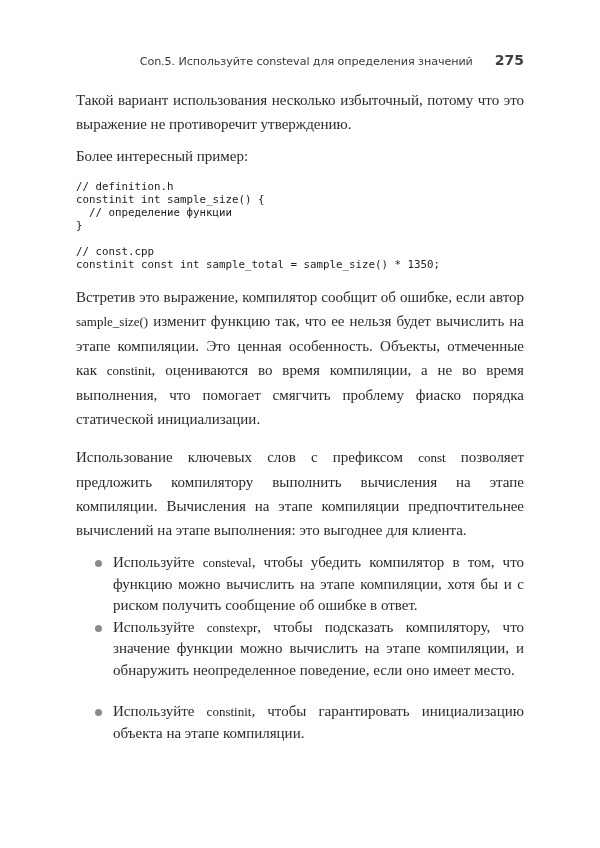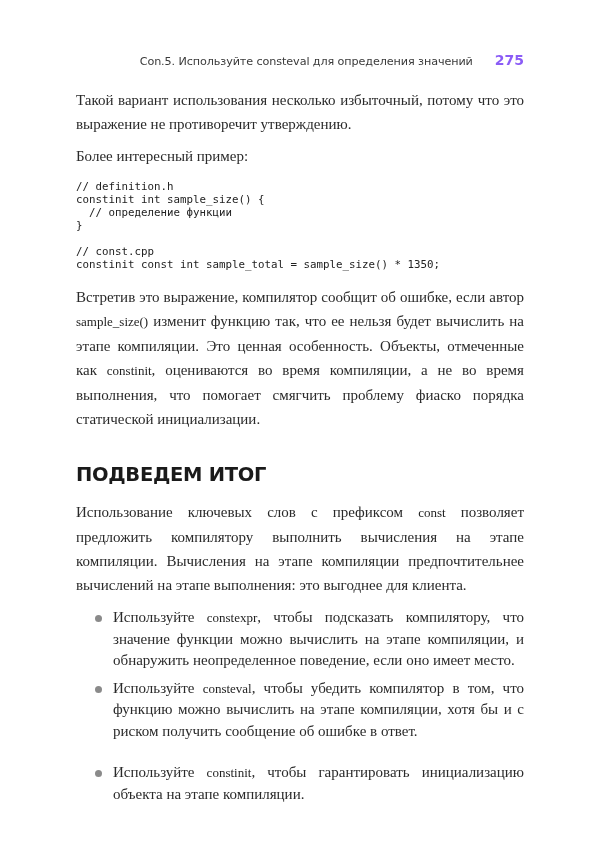--- a/index.html
+++ b/index.html
@@ -1,19 +1,19 @@
 <!DOCTYPE html>
 <html><head>
 <meta charset="utf-8">
 <style>
   html, body { margin: 0; padding: 0; background: #ffffff; }
   body { width: 600px; height: 848px; position: relative; overflow: hidden; color: #2a2a2a; }
   .running-head { position: absolute; top: 52px; left: 0; width: 524px; text-align: right; font-family: "DejaVu Sans", sans-serif; font-size: 11.2px; color: #3a3a3a; white-space: nowrap; }
   .running-head .title { letter-spacing: -0.1px; }
-  .running-head .page-num { font-weight: bold; font-size: 14px; color: #8b5cf6; margin-left: 22px; }
+  .running-head .page-num { font-weight: bold; font-size: 14px; color: #404040; margin-left: 22px; }
   .content { position: absolute; left: 76px; top: 88px; width: 448px; }
   p.body { font-family: "Liberation Serif", serif; font-size: 15px; line-height: 24px; margin: 0; text-align: justify; }
   code { font-family: Liberation Serif, serif; font-size: 13px; color: #1e1e1e; }
   pre.code { font-family: "DejaVu Sans Mono", monospace; font-size: 10.8px; line-height: 13px; margin: 0; color: #222; white-space: pre; }
   h2.section { font-family: "DejaVu Sans", sans-serif; font-weight: bold; font-size: 19.5px; letter-spacing: -0.3px; margin: 0; color: #1a1a1a; }
   ul.bullets { list-style: none; margin: 0; padding: 0; }
   ul.bullets li { position: relative; padding-left: 37px; font-family: "Liberation Serif", serif; font-size: 15px; line-height: 21.5px; text-align: justify; }
   ul.bullets li .dot { position: absolute; left: 19px; top: 8px; width: 7px; height: 7px; border-radius: 50%; background: #8a8a8a; }
 </style>
 </head>
@@ -31,32 +31,31 @@
   <pre class="code" style="margin-top:12px;"><span>// definition.h</span>
 <span>constinit int sample_size() {</span>
 <span>  // определение функции</span>
 <span>}</span>
 <span></span>
 <span>// const.cpp</span>
 <span>constinit const int sample_total = sample_size() * 1350;</span></pre>
 
   <p class="body" style="margin-top:14px;"><span>Встретив это выражение, компилятор сообщит об ошибке, если автор </span><code>sample_size()</code><span> изменит функцию так, что ее нельзя будет вычислить на этапе компиляции. Это ценная особенность. Объекты, отмеченные как </span><code>constinit</code><span>, оцениваются во время компиляции, а не во время выполнения, что помогает смягчить проблему фиаско порядка статической инициализации.</span></p>
 
-  <h2 class="section" style="margin-top:32px;">ПОДВЕДЕМ ИТОГ</h2>
 
   <p class="body" style="margin-top:14px;"><span>Использование ключевых слов с префиксом </span><code>const</code><span> позволяет предложить компилятору выполнить вычисления на этапе компиляции. Вычисления на этапе компиляции предпочтительнее вычислений на этапе выполнения: это выгоднее для клиента.</span></p>
 
   <ul class="bullets" style="margin-top:10px;">
+    <li style="margin-top:6px;">
+      <span class="dot"></span>
+      <span>Используйте </span><code>consteval</code><span>, чтобы убедить компилятор в том, что функцию можно вычислить на этапе компиляции, хотя бы и с риском получить сообщение об ошибке в ответ.</span>
+    </li>
     <li>
       <span class="dot"></span>
       <span>Используйте </span><code>constexpr</code><span>, чтобы подсказать компилятору, что значение функции можно вычислить на этапе компиляции, и обнаружить неопределенное поведение, если оно имеет место.</span>
-    </li>
-    <li style="margin-top:6px;">
-      <span class="dot"></span>
-      <span>Используйте </span><code>consteval</code><span>, чтобы убедить компилятор в том, что функцию можно вычислить на этапе компиляции, хотя бы и с риском получить сообщение об ошибке в ответ.</span>
     </li>
     <li style="margin-top:20px;">
       <span class="dot"></span>
       <span>Используйте </span><code>constinit</code><span>, чтобы гарантировать инициализацию объекта на этапе компиляции.</span>
     </li>
   </ul>
 
 </div>
 
 </body></html>

